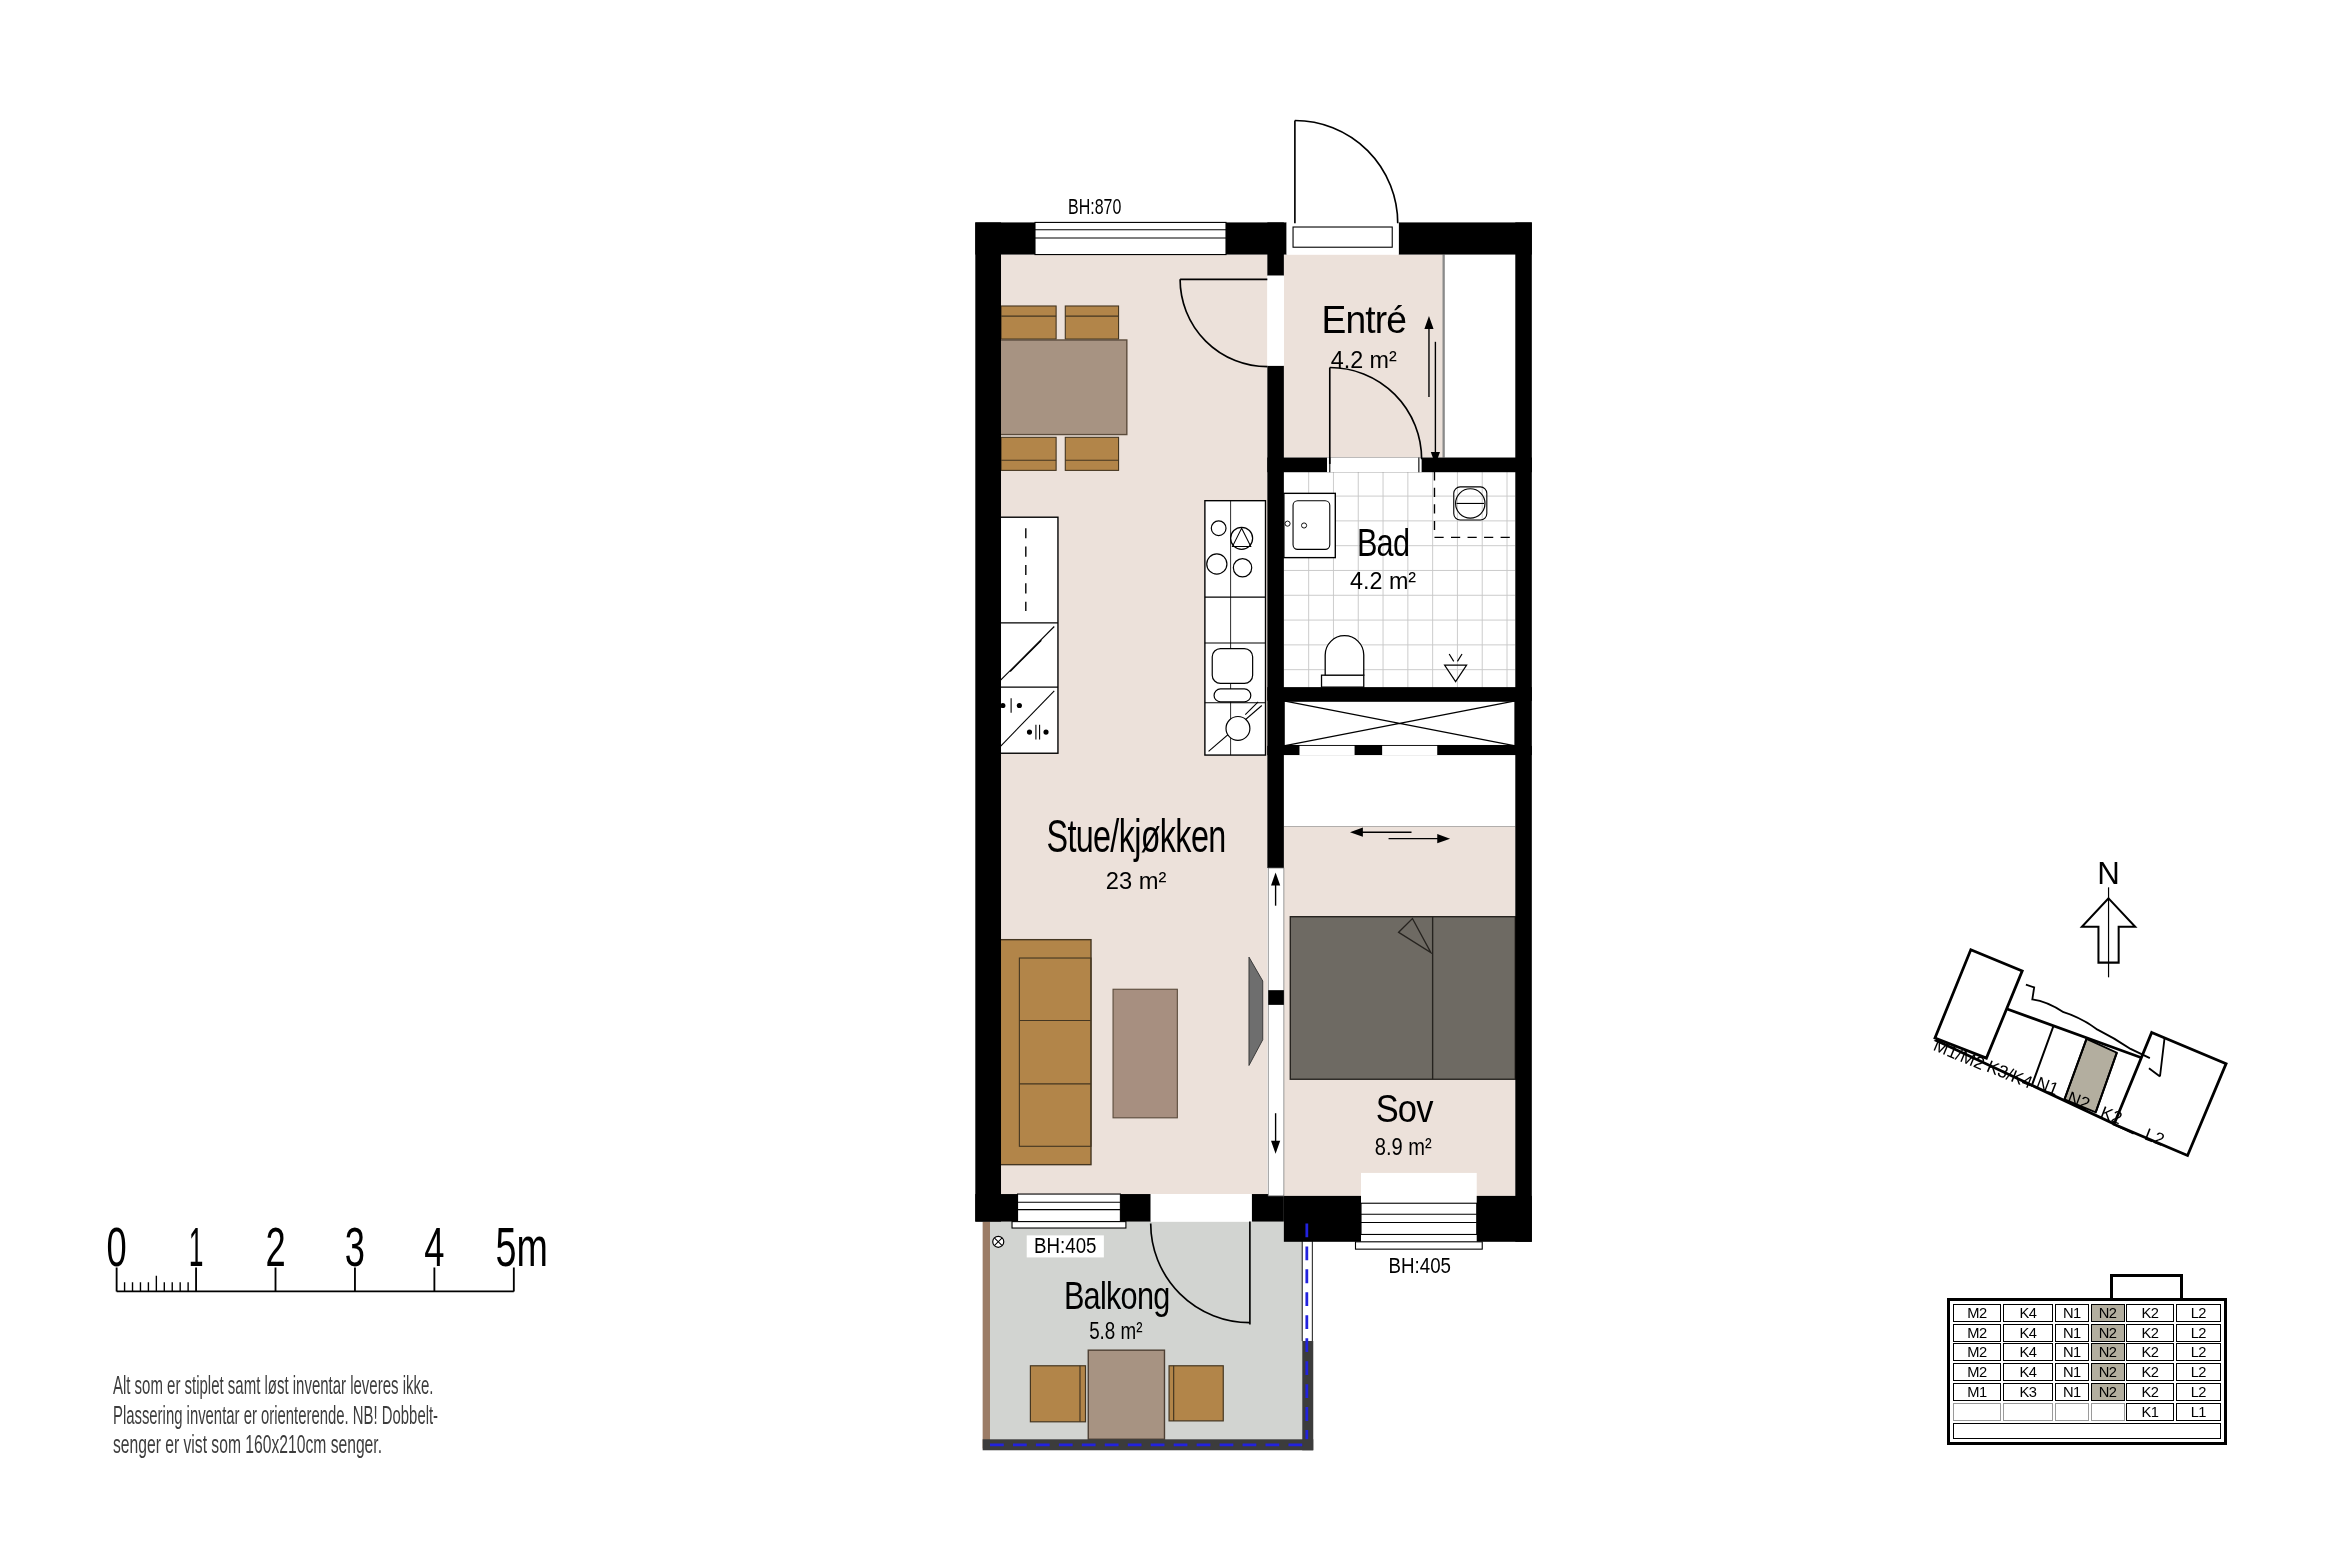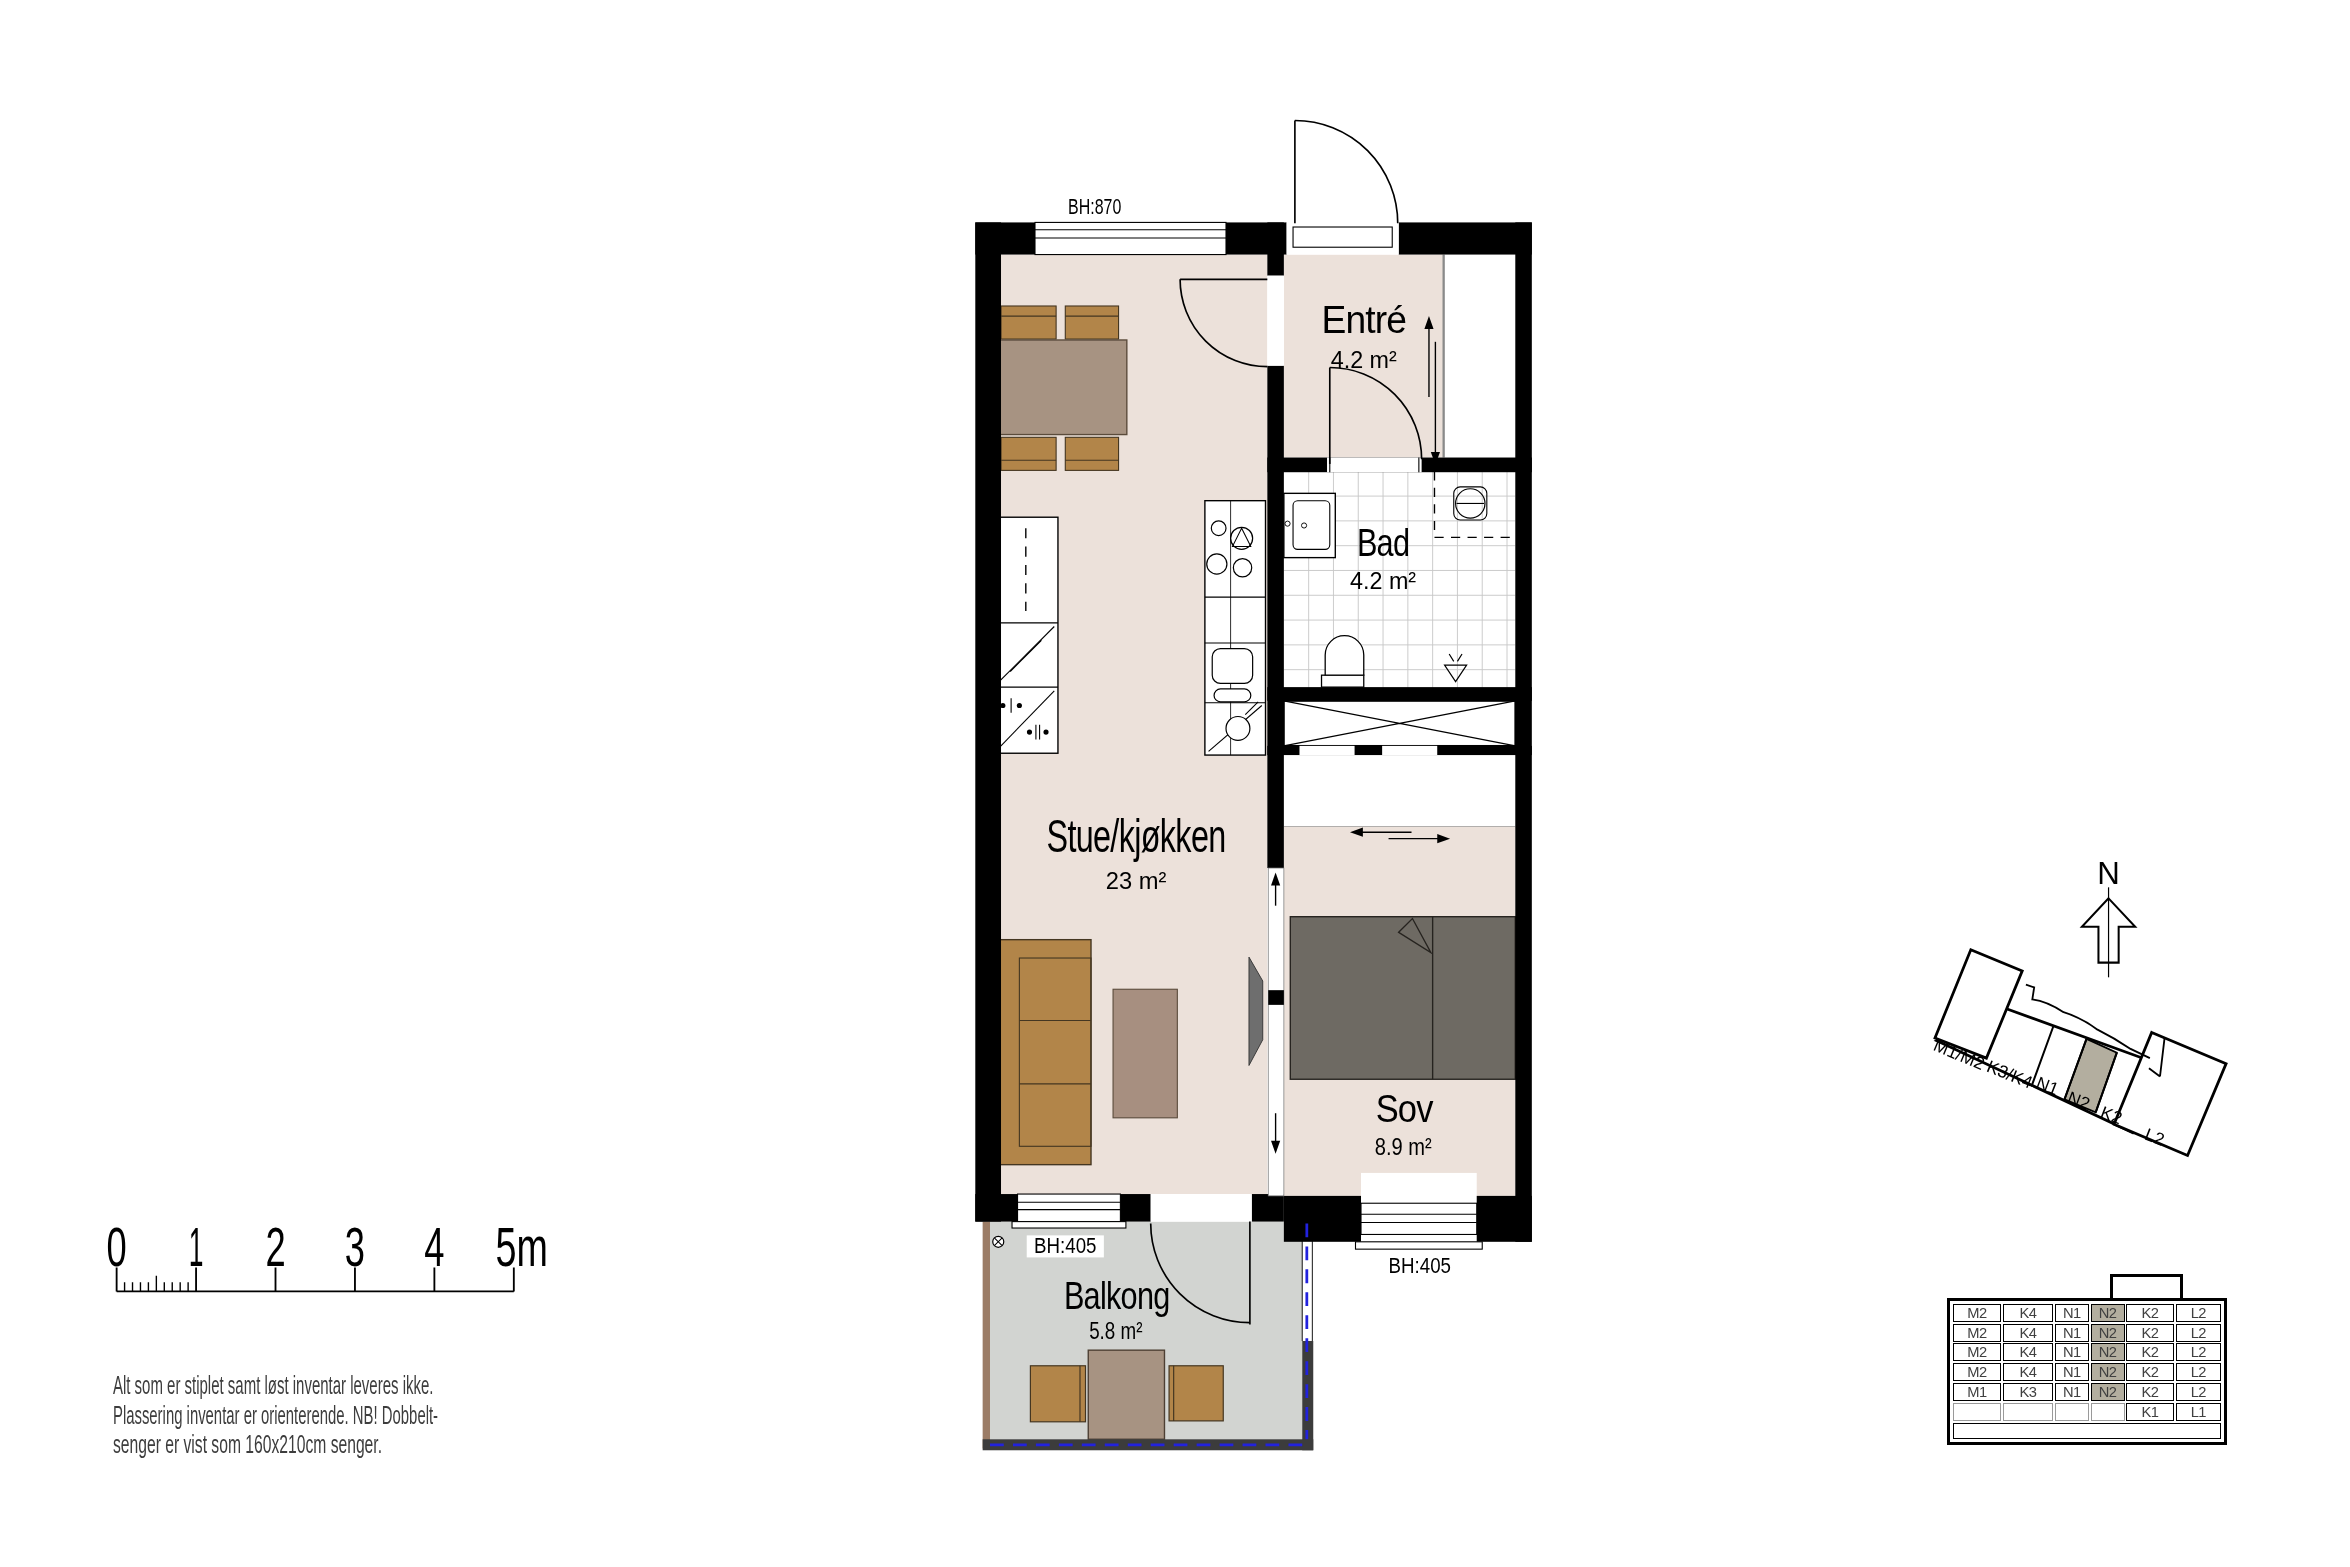--- a/index.html
+++ b/index.html
@@ -16,21 +16,21 @@
   .t-n{font-size:34px;}
   .mid{text-anchor:middle;}
   
   .roof{position:absolute;left:2110px;top:1274px;width:73px;height:29px;background:#fff;
         border:3.7px solid #000;box-sizing:border-box;}
   .schedule{position:absolute;left:1947px;top:1298px;width:280px;height:147px;background:#fff;
             border:3.7px solid #000;box-sizing:border-box;padding:2.8px;
             display:grid;grid-template-columns:54fr 56fr 38fr 38fr 53fr 51fr;
             grid-template-rows:repeat(6,1fr) 1.25fr;gap:1.8px;}
   .cell{border:1.8px solid #000;background:#fff;display:flex;align-items:center;justify-content:center;
-        font-size:14.7px;letter-spacing:-0.5px;color:#404040;}
+        font-size:14.7px;letter-spacing:-0.5px;color:#000000;}
   .cell.hl{background:#b3ae9f;}
   .cell.faint{border:0.9px solid #9a9a9a;}
   .cell.band{grid-column:1 / -1;}
 </style>
 </head>
 <body>
 
 <div class="canvas">
 <svg width="2351" height="1568" viewBox="0 0 2560 1707">
 

